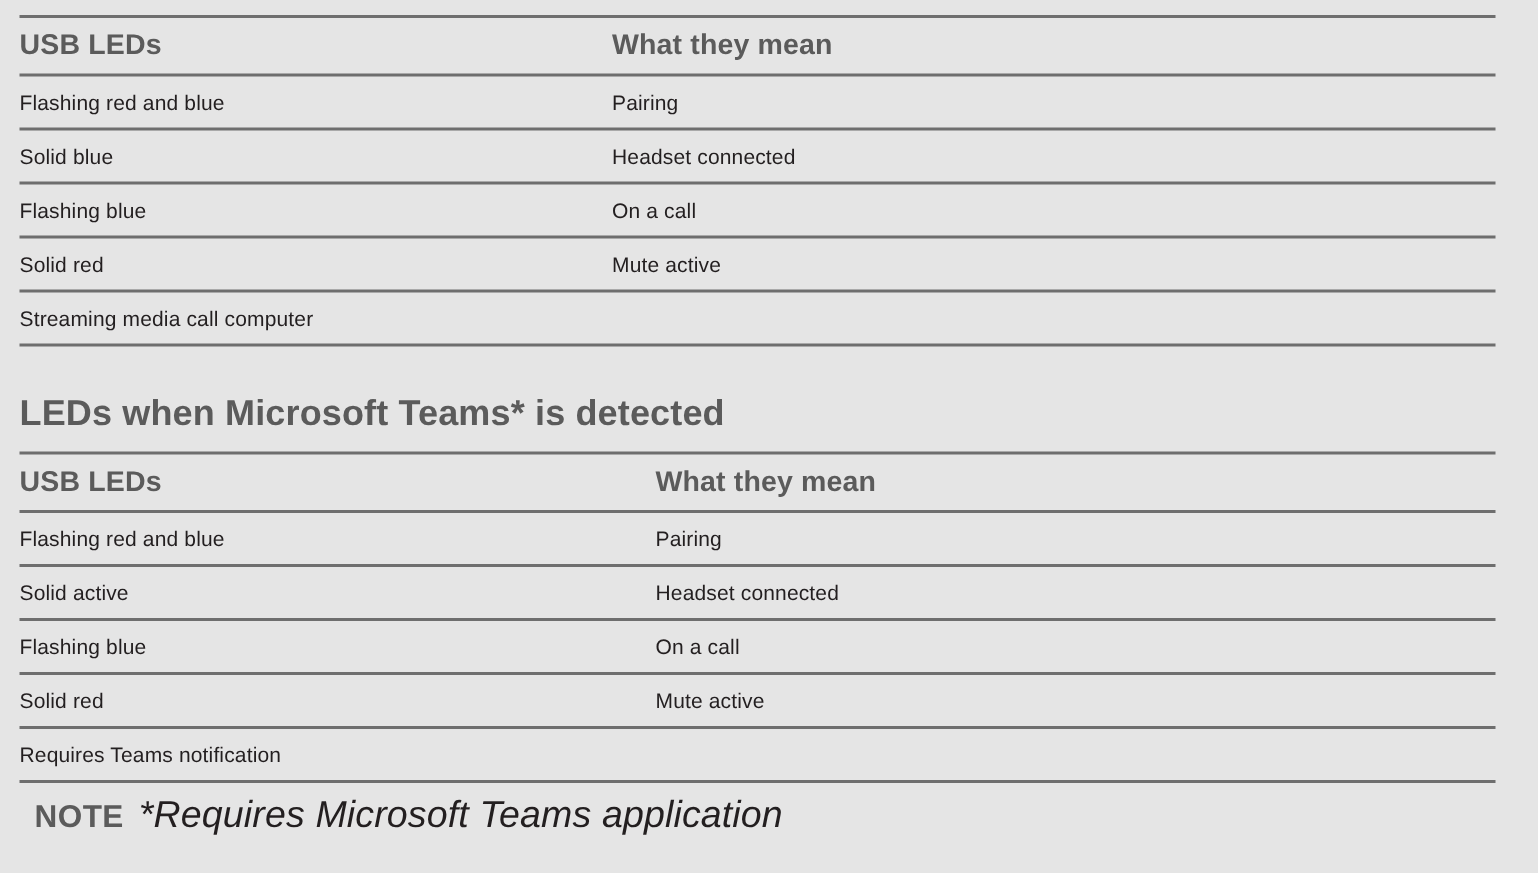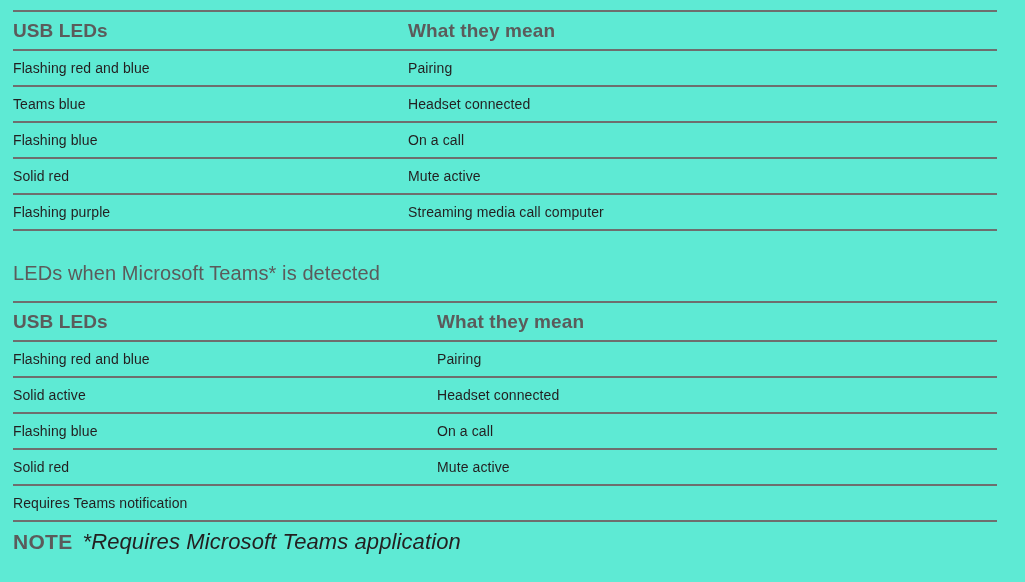--- a/index.html
+++ b/index.html
@@ -11,21 +11,21 @@
     width: 1025px;
     height: 582px;
     font-family: "Liberation Sans", sans-serif;
     -webkit-font-smoothing: antialiased;
   }
   .page {
     position: relative;
     width: 1025px;
     height: 582px;
     overflow: hidden;
-    background: #5eead4;
+    background: #e5e5e5;
   }
 
   
   .led-table {
     position: absolute;
     left: 13px;
     width: 984px;
     border-collapse: collapse;
     table-layout: fixed;
   }
@@ -57,42 +57,42 @@
     font-size: 19px;
   }
 
   
   .t1 .col1 { width: 395px; flex: 0 0 395px; }
   .t2 .col1 { width: 424px; flex: 0 0 424px; }
 
   .subhead {
     position: absolute;
     left: 13px;
-    font-size: 20px;
-    font-weight: normal;
+    font-size: 24px;
+    font-weight: bold;
     color: #5b5b5b;
     letter-spacing: 0.1px;
     white-space: nowrap;
   }
 
   .note-line {
     position: absolute;
-    left: 13px;
+    left: 23px;
     display: flex;
     align-items: baseline;
     white-space: nowrap;
   }
   .note-label {
     font-size: 21px;
     font-weight: bold;
     color: #5b5b5b;
     letter-spacing: 0.3px;
   }
   .note-text {
-    font-size: 22px;
+    font-size: 25px;
     font-style: italic;
     color: #231f20;
     margin-left: 10px;
     letter-spacing: 0.1px;
   }
 </style>
 </head>
 <body>
 
 <div class="page">
@@ -108,39 +108,38 @@
 
     <div class="rule"></div>
 
     <div class="row">
       <div class="cell-label col1">Flashing red and blue</div>
       <div class="cell-label col2">Pairing</div>
     </div>
     <div class="rule"></div>
 
     <div class="row">
-      <div class="cell-label col1">Teams blue</div>
+      <div class="cell-label col1">Solid blue</div>
       <div class="cell-label col2">Headset connected</div>
     </div>
     <div class="rule"></div>
 
     <div class="row">
       <div class="cell-label col1">Flashing blue</div>
       <div class="cell-label col2">On a call</div>
     </div>
     <div class="rule"></div>
 
     <div class="row">
       <div class="cell-label col1">Solid red</div>
       <div class="cell-label col2">Mute active</div>
     </div>
     <div class="rule"></div>
 
     <div class="row">
-      <div class="cell-label col1">Flashing purple</div>
       <div class="cell-label col2">Streaming media call computer</div>
     </div>
     <div class="rule"></div>
 
   </div>
 
   <div class="subhead" style="top:262px;">LEDs when Microsoft Teams* is detected</div>
 
   <div class="led-table t2" style="top:301px;">
 

